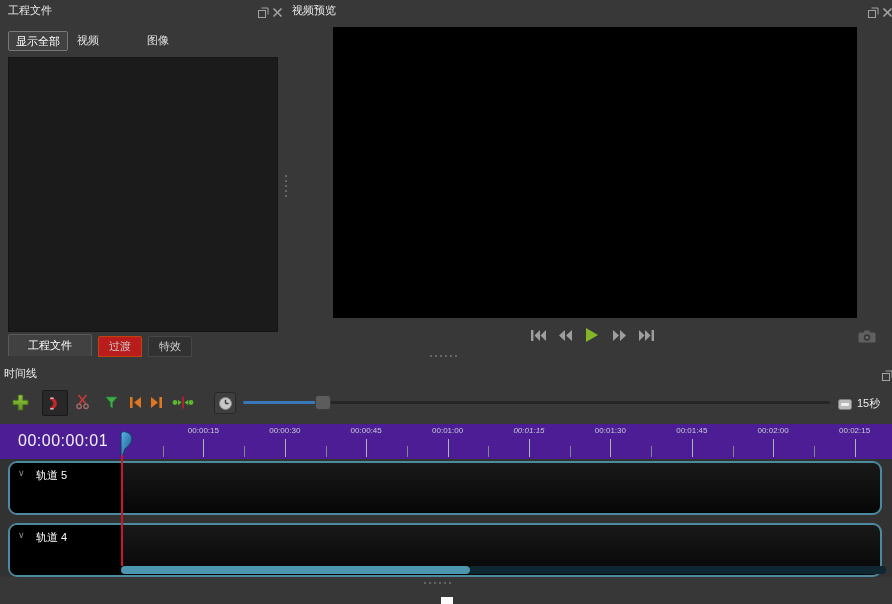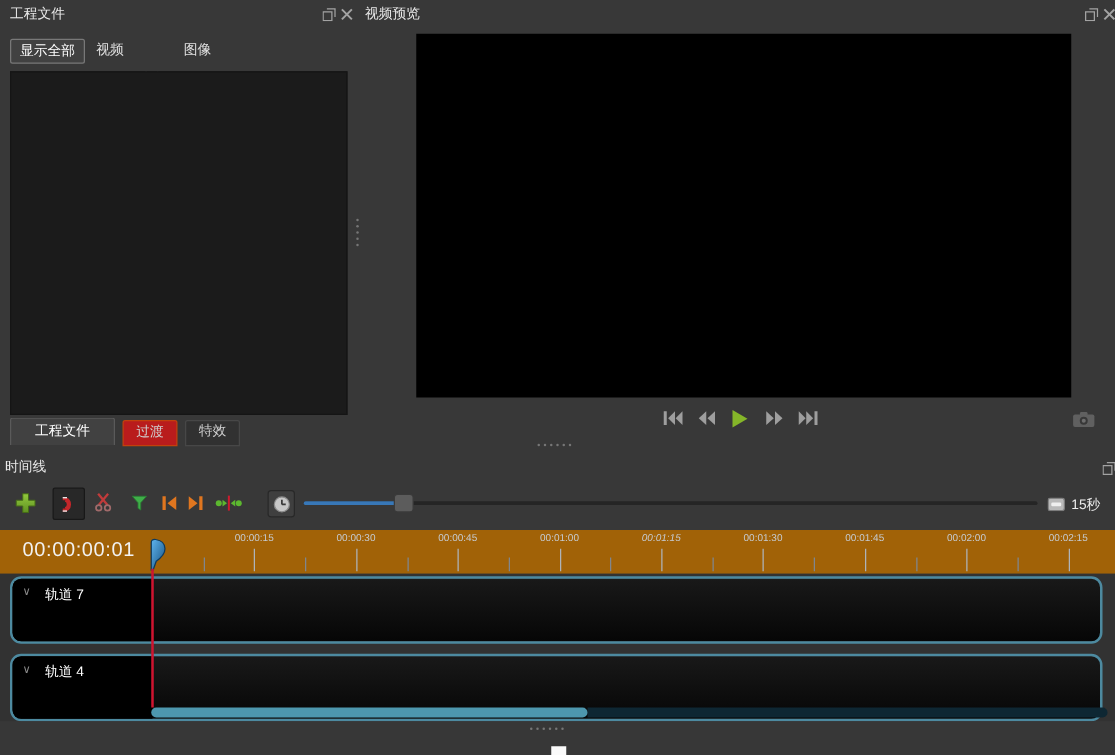--- a/index.html
+++ b/index.html
@@ -13,21 +13,21 @@
   .flt{position:absolute;top:31px;height:18px;line-height:18px;font-size:11px;color:#e0e0e0;
        padding:0 7px;cursor:default;}
   .flt.active{border:1px solid #787878;border-radius:2px;background:#414141;color:#fff;}
   .files-list{left:8px;top:57px;width:268px;height:273px;background:#1b1b1b;border:1px solid #151515;}
   .btab{position:absolute;font-size:11px;text-align:center;cursor:default;}
   .btab.active{left:8px;top:334px;width:82px;height:21px;line-height:21px;background:#414141;
        border:1px solid #5a5a5a;border-bottom:none;border-radius:2px 2px 0 0;color:#fff;}
   .btab.t2{left:98px;top:336px;width:42px;height:19px;line-height:19px;background:#b91c1c;
        border:1px solid #c2410c;border-radius:2px 2px 0 0;color:#cfcfcf;}
   .btab.t3{left:148px;top:336px;width:42px;height:19px;line-height:19px;background:#313131;
-       border:1px solid #474747;border-radius:2px 2px 0 0;color:#cfcfcf;font-family:Liberation Mono, monospace;}
+       border:1px solid #474747;border-radius:2px 2px 0 0;color:#cfcfcf;}
   .filter-inp{left:172px;top:31px;width:100px;height:18px;background:#191919;border:1px solid #101010;
        color:#cfcfcf;font-size:11px;padding:0 4px;outline:none;font-family:inherit;}
   .filter-inp::placeholder{color:#7a7a7a;}
   
   .video{left:333px;top:27px;width:524px;height:291px;background:#000;}
   .tbtn{position:absolute;top:328px;width:18px;height:16px;cursor:pointer;}
   
   .hgrip{display:flex;gap:3px;}
   .hgrip i{width:2px;height:2px;border-radius:50%;background:#767676;}
   .vgrip{display:flex;flex-direction:column;gap:3px;}
@@ -35,21 +35,21 @@
   
   .tool{position:absolute;top:391px;width:22px;height:22px;display:flex;align-items:center;
         justify-content:center;cursor:pointer;}
   .tool.pressed{background:#282828;border:1px solid #181818;border-radius:2px;}
   .slider-groove{left:243px;top:401px;width:587px;height:3px;background:#252525;border-radius:2px;}
   .slider-fill{left:243px;top:401px;width:79px;height:3px;background:#3878b8;border-radius:2px;}
   .slider-handle{left:315px;top:395px;width:14px;height:13px;background:#5c5c5c;
         border:1px solid #3a3a3a;border-radius:3px;cursor:pointer;}
   .zoomlabel{font-size:11px;color:#ececec;}
   
-  .ruler{left:0;top:424px;width:892px;height:35px;background:#a16207;overflow:hidden;}
+  .ruler{left:0;top:424px;width:892px;height:35px;background:#4c1d95;overflow:hidden;}
   .curtime{position:absolute;left:18px;top:8px;font-size:16px;color:#f2f2f2;letter-spacing:.5px;}
   .tick-label{position:absolute;top:2px;width:60px;text-align:center;font-size:8px;color:#c6cbd1;}
   .tick{position:absolute;width:1px;}
   .tick.major{top:15px;height:18px;background:#aeb4ba;}
   .tick.minor{top:22px;height:11px;background:#80868e;}
   
   .tracks-bg{left:0;top:459px;width:892px;height:118px;background:#323232;}
   .track{position:absolute;left:8px;width:874px;height:54px;border:2px solid #4d8aa0;
         border-radius:9px;background:linear-gradient(#191919,#060606);box-sizing:border-box;}
   .track-head{position:absolute;left:0;top:0;width:112px;height:100%;background:#000;
@@ -275,21 +275,21 @@
       <div class="tick minor" style="left: 651.1px;"></div>
       <div class="tick minor" style="left: 732.5px;"></div>
       <div class="tick minor" style="left: 813.9px;"></div>
     </div>
 
   <div class="abs tracks-bg"></div>
 
   <div class="track" style="top:461px;">
     <div class="track-head">
       <span class="chev">∨</span>
-      <span class="tname">轨道 7</span>
+      <span class="tname">轨道 5</span>
     </div>
   </div>
   <div class="track" style="top:523px;">
     <div class="track-head">
       <span class="chev">∨</span>
       <span class="tname">轨道 4</span>
     </div>
   </div>
 
   <span class="abs" style="left:116px;top:430px;">

